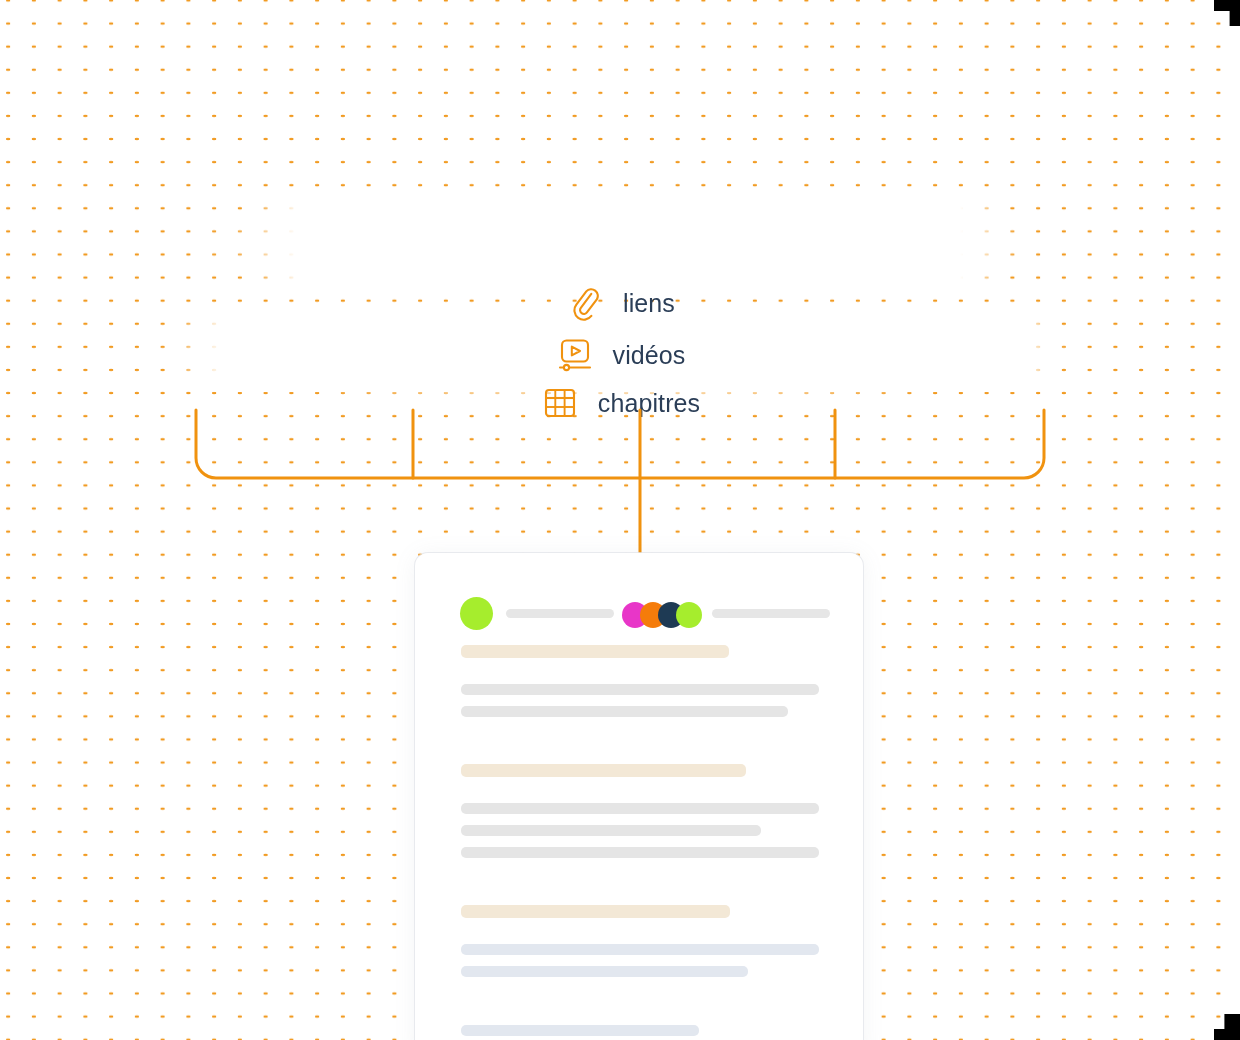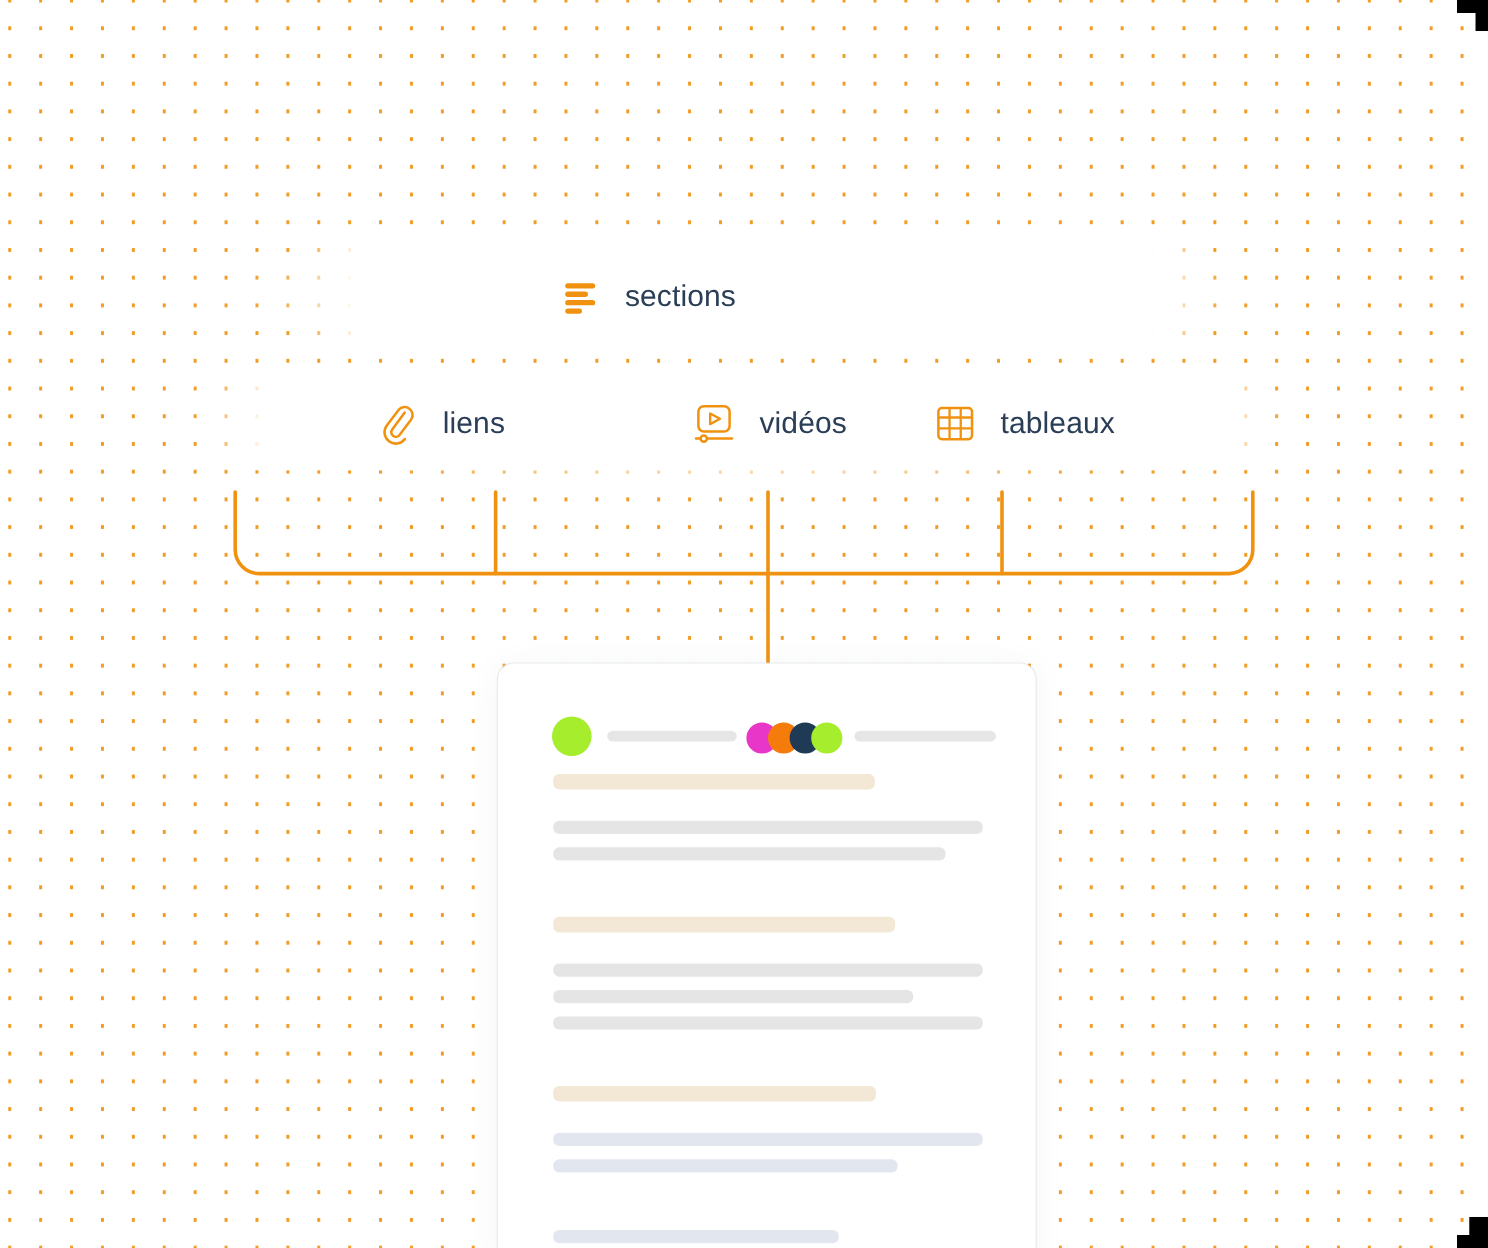--- a/index.html
+++ b/index.html
@@ -66,21 +66,21 @@
   .corner-br { bottom: 0; right: 0; clip-path: polygon(40% 0,100% 0,100% 100%,0 100%,0 58%,40% 58%); }
 
   
   .cat-row {
     position: absolute;
     display: flex;
     align-items: center;
     justify-content: center;
   }
   .cat-row-1 { top: 218px; left: 0; right: 0; height: 58px; gap: 0px; }
-  .cat-row-2 { top: 324px; left: 0; right: 0; height: 58px; gap: 4px; }
+  .cat-row-2 { top: 324px; left: 0; right: 0; height: 58px; gap: 4px; flex-direction: column; }
 
   .cat-item {
     display: flex;
     align-items: center;
     gap: 18px;
     padding: 0 0px;
   }
   .cat-gap-a { width: 86px; }
   .cat-gap-b { width: 78px; }
   .cat-gap-c { width: 60px; }
@@ -178,33 +178,20 @@
   <div class="dot-mask mask-row1"></div>
   <div class="dot-mask mask-row1b"></div>
   <div class="dot-mask mask-row2"></div>
   <div class="dot-mask mask-row2b"></div>
 
   <div class="corner corner-tr"></div>
   <div class="corner corner-br"></div>
 
   <div class="cat-row cat-row-1">
 
-    <div class="cat-item">
-      <span class="cat-icon">
-        <svg width="34" height="34" viewBox="0 0 34 34">
-          <g fill="#f0920f">
-            <rect x="5" y="6" width="25" height="4.4" rx="2.2"></rect>
-            <rect x="5" y="13" width="19" height="4.4" rx="2.2"></rect>
-            <rect x="5" y="20" width="25" height="4.4" rx="2.2"></rect>
-            <rect x="5" y="27" width="14" height="4.4" rx="2.2"></rect>
-          </g>
-        </svg>
-      </span>
-      <span class="cat-label">sections</span>
-    </div>
 
     <div class="cat-gap-a"></div>
 
 
     <div class="cat-gap-b"></div>
 
   </div>
 
   <div class="cat-row cat-row-2">
 
@@ -239,21 +226,21 @@
     <div class="cat-item">
       <span class="cat-icon">
         <svg width="38" height="38" viewBox="0 0 38 38">
           <rect x="5" y="6" width="28" height="26" rx="3" fill="none" stroke="#f0920f" stroke-width="2.1"></rect>
           <line x1="5" y1="14" x2="33" y2="14" stroke="#f0920f" stroke-width="2.1"></line>
           <line x1="5" y1="23" x2="33" y2="23" stroke="#f0920f" stroke-width="1.9"></line>
           <line x1="14.3" y1="6" x2="14.3" y2="32" stroke="#f0920f" stroke-width="1.9"></line>
           <line x1="23.6" y1="6" x2="23.6" y2="32" stroke="#f0920f" stroke-width="1.9"></line>
         </svg>
       </span>
-      <span class="cat-label">tableaux</span>
+      <span class="cat-label">chapitres</span>
     </div>
   </div>
 
   <svg class="bracket" viewBox="0 0 880 170">
     <g fill="none" stroke="#f0920f" stroke-width="3" stroke-linecap="round">
 
       <path d="M16 14 V62 a20 20 0 0 0 20 20 H844 a20 20 0 0 0 20 -20 V14"></path>
 
       <line x1="233" y1="14" x2="233" y2="82"></line>
       <line x1="460" y1="14" x2="460" y2="82"></line>

